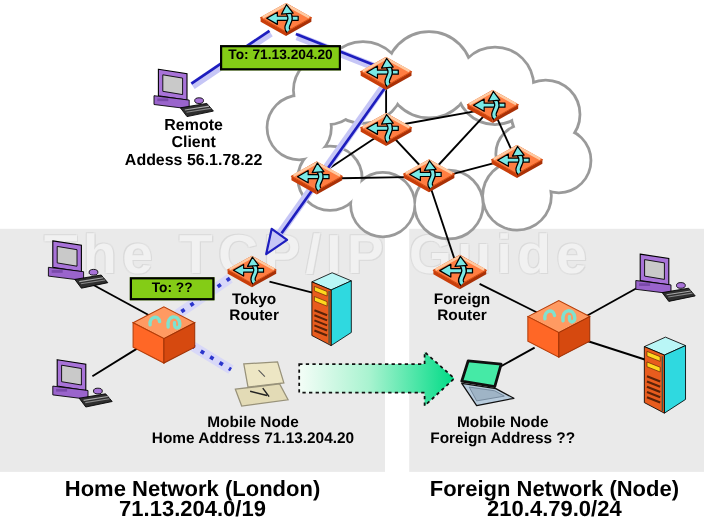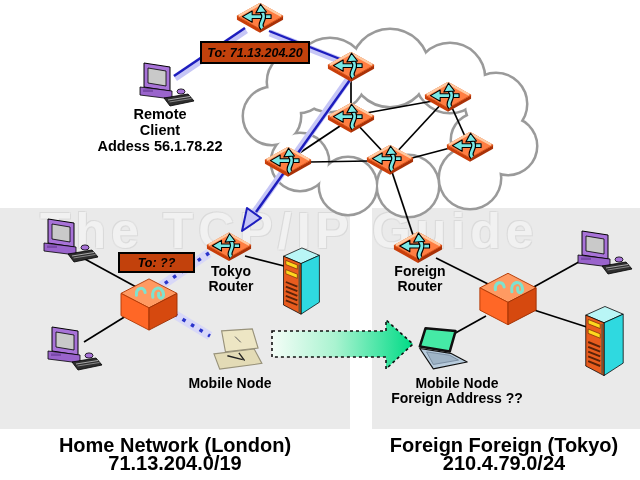--- a/index.html
+++ b/index.html
@@ -9,22 +9,22 @@
   #panel-left{left:0;width:350px;}
   #panel-right{left:372px;width:268px;}
   #watermark{position:absolute;left:40px;top:202px;z-index:2;font-size:50px;letter-spacing:5px;
              white-space:nowrap;color:#f1f1f1;
              text-shadow:1px 1px 0 #dadada,-1px -1px 0 #dadada,1px -1px 0 #e2e2e2,-1px 1px 0 #e2e2e2;}
   #diagram-svg{position:absolute;left:0;top:0;z-index:3;}
   .ic{position:absolute;z-index:4;}
   .ic svg{display:block;width:100%;height:100%;}
   .tx{position:absolute;z-index:5;text-align:center;line-height:15px;font-size:14px;}
   .tx div{white-space:nowrap;}
-  .to-box{position:absolute;z-index:5;background:#c2410c;border:2px solid #000;
-          display:flex;align-items:center;justify-content:center;font-size:12.5px;white-space:nowrap;font-style:italic;}
+  .to-box{position:absolute;z-index:5;background:#84cc16;border:2px solid #000;
+          display:flex;align-items:flex-start;justify-content:center;font-size:12.5px;white-space:nowrap;}
   .caption{position:absolute;z-index:5;text-align:center;font-size:20px;line-height:18px;}
 </style>
 </head>
 <body>
 
 <div id="stage">
 
   <div id="panel-left" class="panel"></div>
   <div id="panel-right" class="panel"></div>
 
@@ -278,48 +278,49 @@
       </svg>
     </div>
 
   <div class="to-box" style="left:200px;top:41px;width:106px;height:19px">
     <span>To: 71.13.204.20</span>
   </div>
   <div class="to-box" style="left:118px;top:252px;width:73px;height:17px">
     <span>To: ??</span>
   </div>
 
-  <div class="tx" style="left:80px;top:106px;width:160px;font-size:14.5px;line-height:16px">
+  <div class="tx" style="left:96px;top:106px;width:160px;font-size:14.5px;line-height:16px">
     <div>Remote</div>
     <div>Client</div>
     <div>Addess 56.1.78.22</div>
   </div>
 
   <div class="tx" style="left:191px;top:264px;width:80px">
     <div>Tokyo</div>
     <div>Router</div>
   </div>
 
   <div class="tx" style="left:380px;top:264px;width:80px">
     <div>Foreign</div>
     <div>Router</div>
   </div>
 
   <div class="tx" style="left:120px;top:376px;width:220px">
     <div>Mobile Node</div>
+    <div>Home Address 71.13.204.20</div>
   </div>
 
   <div class="tx" style="left:347px;top:376px;width:220px">
     <div>Mobile Node</div>
     <div>Foreign Address ??</div>
   </div>
 
   <div class="caption" style="left:45px;top:436px;width:260px">
     <div>Home Network (London)</div>
     <div>71.13.204.0/19</div>
   </div>
 
   <div class="caption" style="left:374px;top:436px;width:260px">
-    <div>Foreign Foreign (Tokyo)</div>
+    <div>Foreign Network (Node)</div>
     <div>210.4.79.0/24</div>
   </div>
 
 </div>
 
 </body></html>

